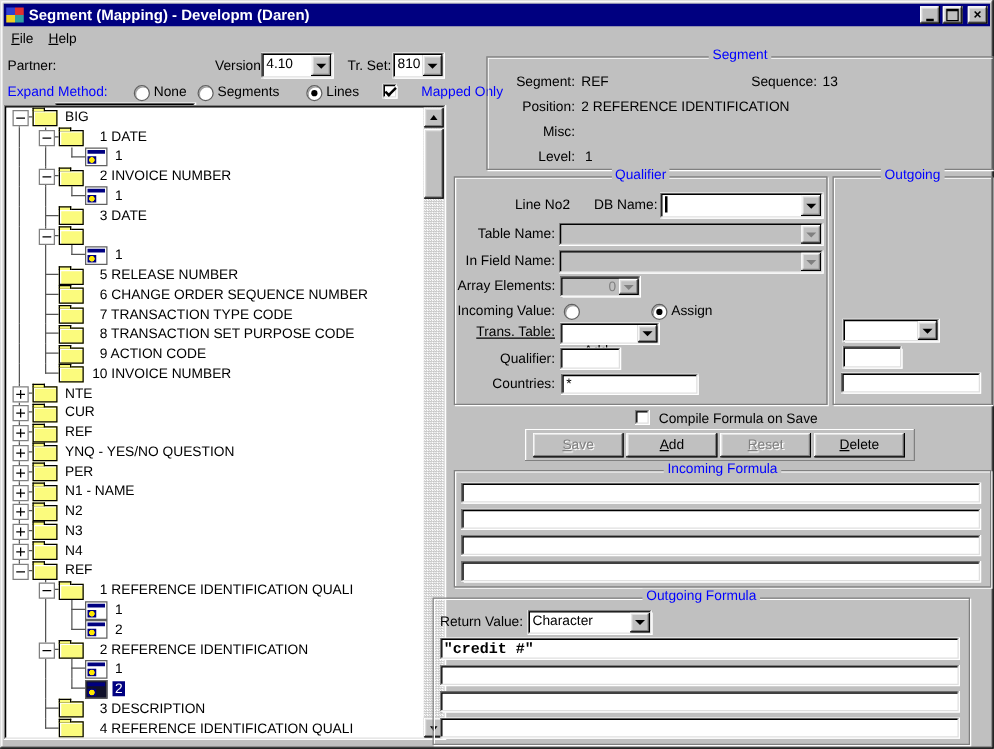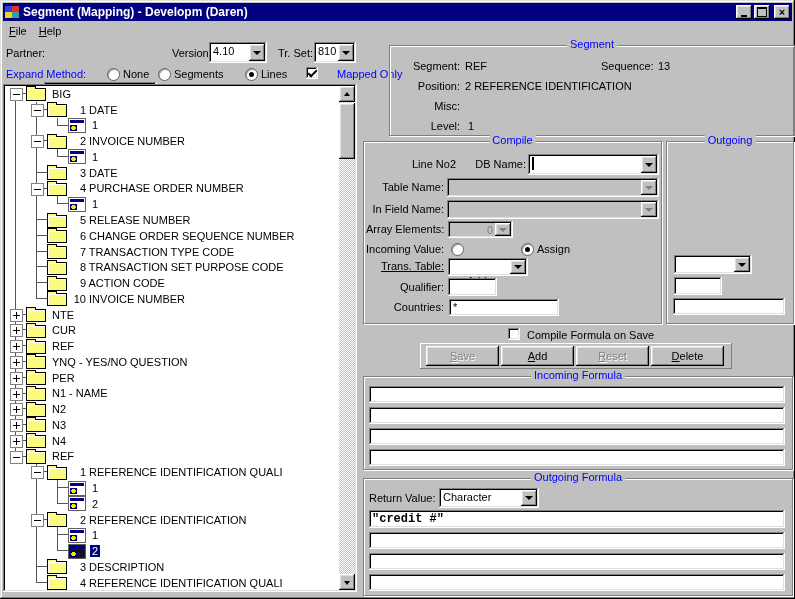--- a/index.html
+++ b/index.html
@@ -212,21 +212,20 @@
         <div class="trow">
           <span class="tcell">
             <i class="lv"></i>
           </span>
           <span class="tcell">
             <i class="lv"></i>
             <i class="lh"></i>
             <span class="tg minus"></span>
           </span>
           <span class="fld"></span>
-          <span class="tlabel"><span class="tnum">4</span> PURCHASE ORDER NUMBER</span>
         </div>
         <div class="trow">
           <span class="tcell">
             <i class="lv"></i>
           </span>
           <span class="tcell">
             <i class="lv"></i>
           </span>
           <span class="tcell">
             <i class="lvt"></i>
@@ -497,21 +496,21 @@
     <span class="lbl" style="left:268px;top:14px;">13</span>
     <span class="rlbl" style="left:0;top:34px;width:70px;">Position:</span>
     <span class="lbl" style="left:75px;top:34px;">2 REFERENCE IDENTIFICATION</span>
     <span class="rlbl" style="left:0;top:54px;width:70px;">Misc:</span>
     <span class="lbl" style="left:75px;top:54px;"></span>
     <span class="rlbl" style="left:0;top:74px;width:70px;">Level:</span>
     <span class="lbl" style="left:78px;top:74px;">1</span>
   </div>
 
   <div class="grp" style="left:363px;top:141px;width:297px;height:181px;">
-    <span class="legend">Compile</span>
+    <span class="legend">Qualifier</span>
     <span class="rlbl" style="left:2px;top:16px;width:78px;padding-left:12px;">Line No.:</span>
     <span class="lbl" style="left:86px;top:16px;">2</span>
     <span class="rlbl" style="left:100px;top:16px;width:62px;">DB Name:</span>
     <div class="combo" style="left:164px;top:12px;width:131px;height:21px;">
       <span class="cfield sunkendark"></span>
       <span class="caret"></span>
       <span class="cbtn raised">
           <span class="tri-dn"></span>
         </span>
     </div>
@@ -596,21 +595,21 @@
         <span class="val lbl" style="left:3px;top:1px;"></span>
       </div>
     <div class="frow sunkendark mono" style="top:51px;">
         <span class="val lbl" style="left:3px;top:1px;"></span>
       </div>
     <div class="frow sunkendark mono" style="top:72px;">
         <span class="val lbl" style="left:3px;top:1px;"></span>
       </div>
   </div>
 
-  <div class="grp" style="left:363px;top:478px;width:428px;height:116px;text-decoration:underline;">
+  <div class="grp" style="left:346px;top:478px;width:428px;height:116px;text-decoration:underline;">
     <span class="legend">Outgoing Formula</span>
     <span class="lbl" style="left:5px;top:13px;">Return Value:</span>
     <div class="combo" style="left:75px;top:9px;width:100px;height:20px;">
       <span class="cfield sunkendark"></span>
       <span class="ctext">Character</span>
       <span class="cbtn raised">
           <span class="tri-dn"></span>
         </span>
     </div>
     <div class="frow sunkendark mono" style="top:31px;height:18px;">

